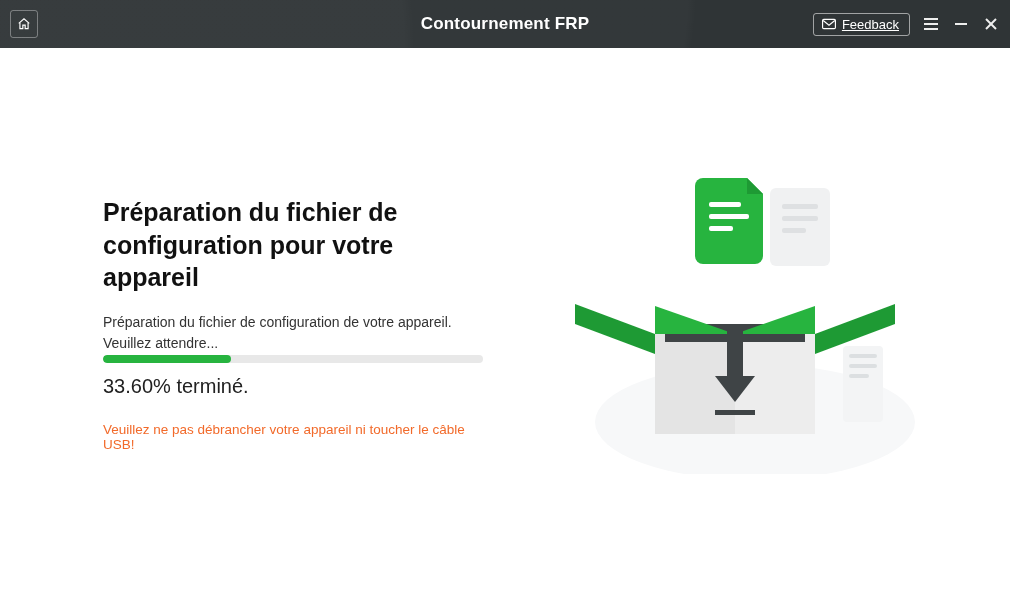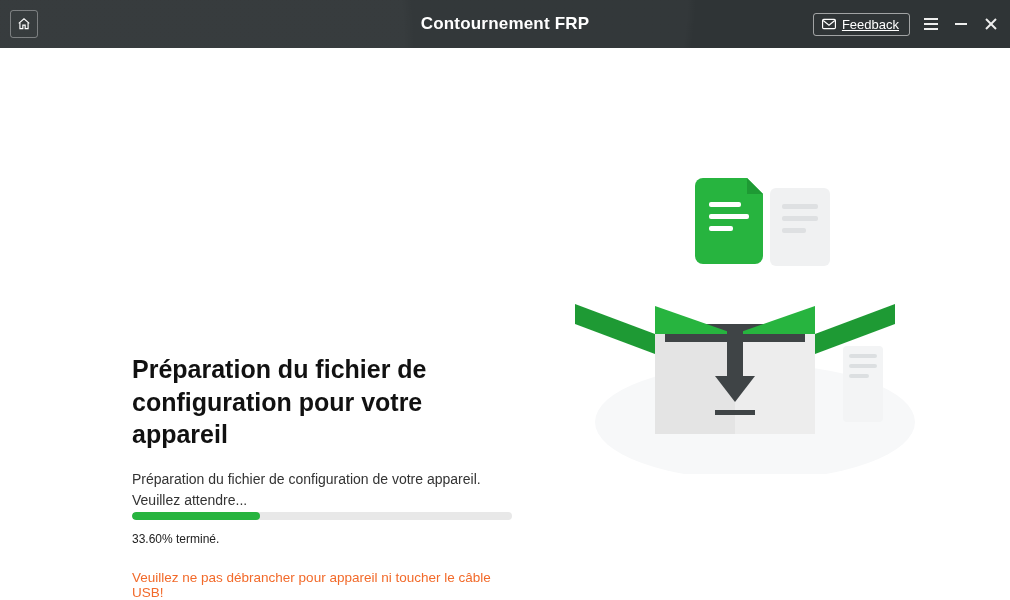--- a/index.html
+++ b/index.html
@@ -55,22 +55,22 @@
     cursor: pointer;
     color: #fff;
   }
   .icon-btn { width: 18px; height: 18px; display: flex; align-items: center; justify-content: center; cursor: pointer; color:#eee; }
   .icon-btn svg { display:block; }
 
   
   .content {
     display: flex;
     height: calc(600px - 48px);
-    padding: 0 92px;
-    align-items: flex-end;
+    padding: 0 63px;
+    align-items: center;
     gap: 19px;
   }
   .left {
     flex: 0 0 440px;
     padding-left: 40px;
   }
   .heading {
     font-size: 25px;
     font-weight: 800;
     color: #111;
@@ -92,21 +92,21 @@
     border-radius: 4px;
     overflow: hidden;
     margin-bottom: 12px;
   }
   .progress-fill {
     height: 100%;
     background: #27b43f;
     border-radius: 4px;
   }
   .progress-label {
-    font-size: 12px;
+    font-size: 20px;
     color: #222;
     margin-bottom: 24px;
   }
   .warning {
     font-size: 13.5px;
     color: #f26a2a;
   }
 
   .right {
     flex: 1;
@@ -159,21 +159,21 @@
 
 <div class="content">
   <div class="left">
     <h1 class="heading">Préparation du fichier de configuration pour votre appareil</h1>
     <p class="subtext">Préparation du fichier de configuration de votre appareil. Veuillez attendre...</p>
     <div class="progress-wrap">
       <div class="progress-bar">
         <div class="progress-fill" id="progress-fill" style="width: 33.6%;"></div>
       </div>
       <div class="progress-label">33.60% terminé.</div>
-      <div class="warning">Veuillez ne pas débrancher pour appareil ni toucher le câble USB!</div>
+      <div class="warning">Veuillez ne pas débrancher votre appareil ni toucher le câble USB!</div>
     </div>
   </div>
 
   <div class="right">
     <svg class="illus" viewBox="0 0 360 300">
 
       <ellipse cx="200" cy="248" rx="160" ry="58" fill="#f7f8f9"></ellipse>
 
       <g transform="translate(215,14)">
         <rect x="0" y="0" width="60" height="78" rx="6" fill="#f0f1f2"></rect>

